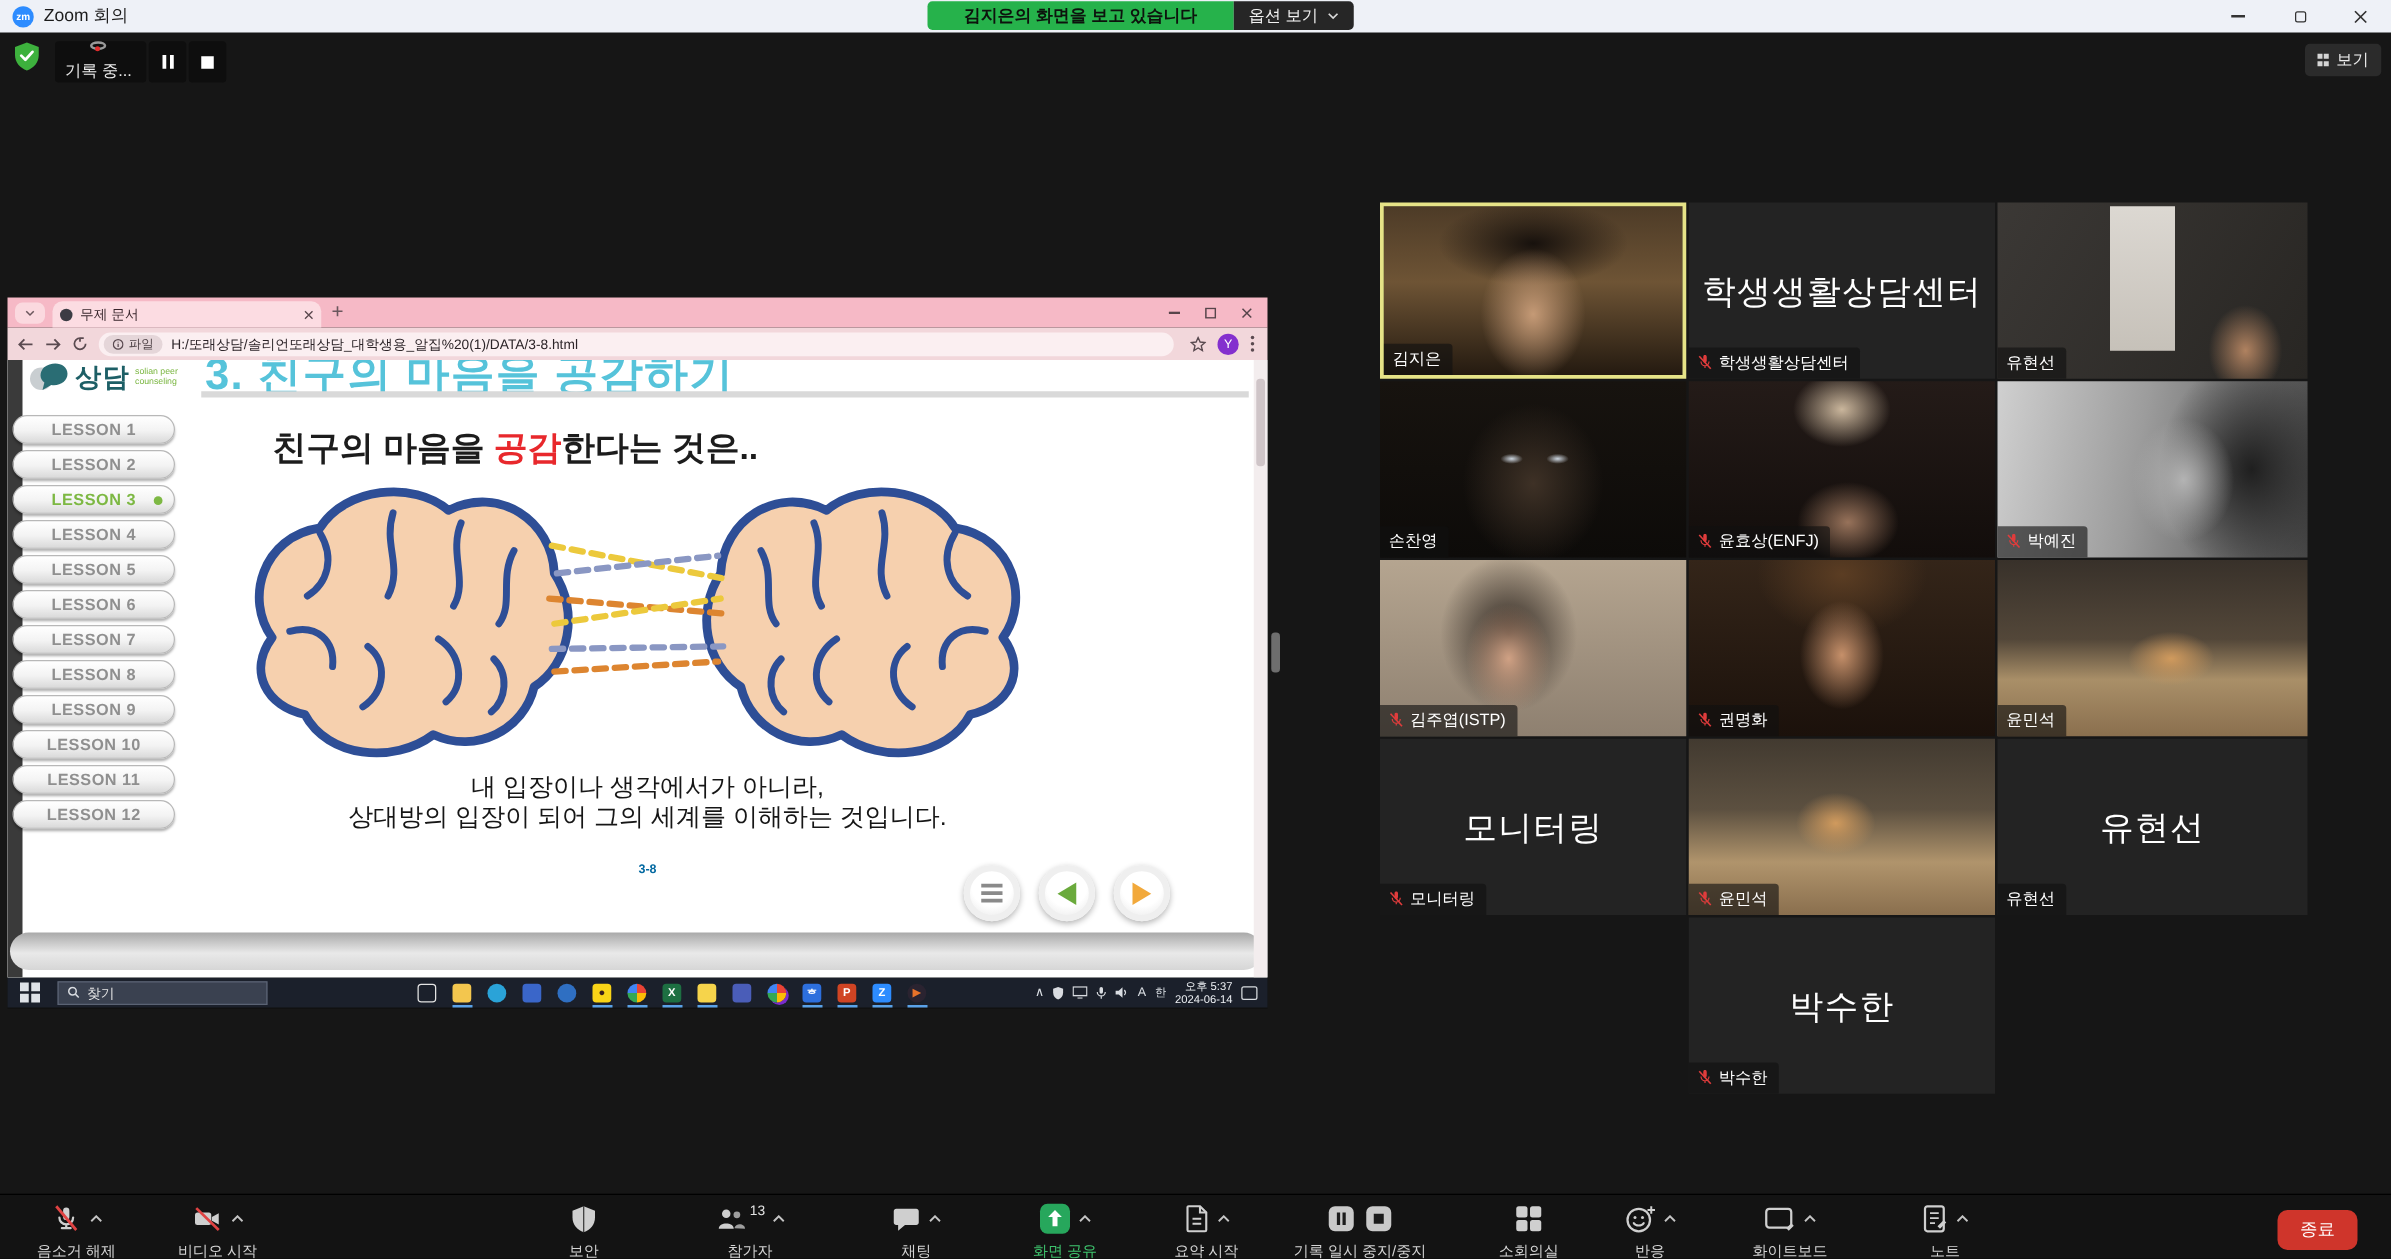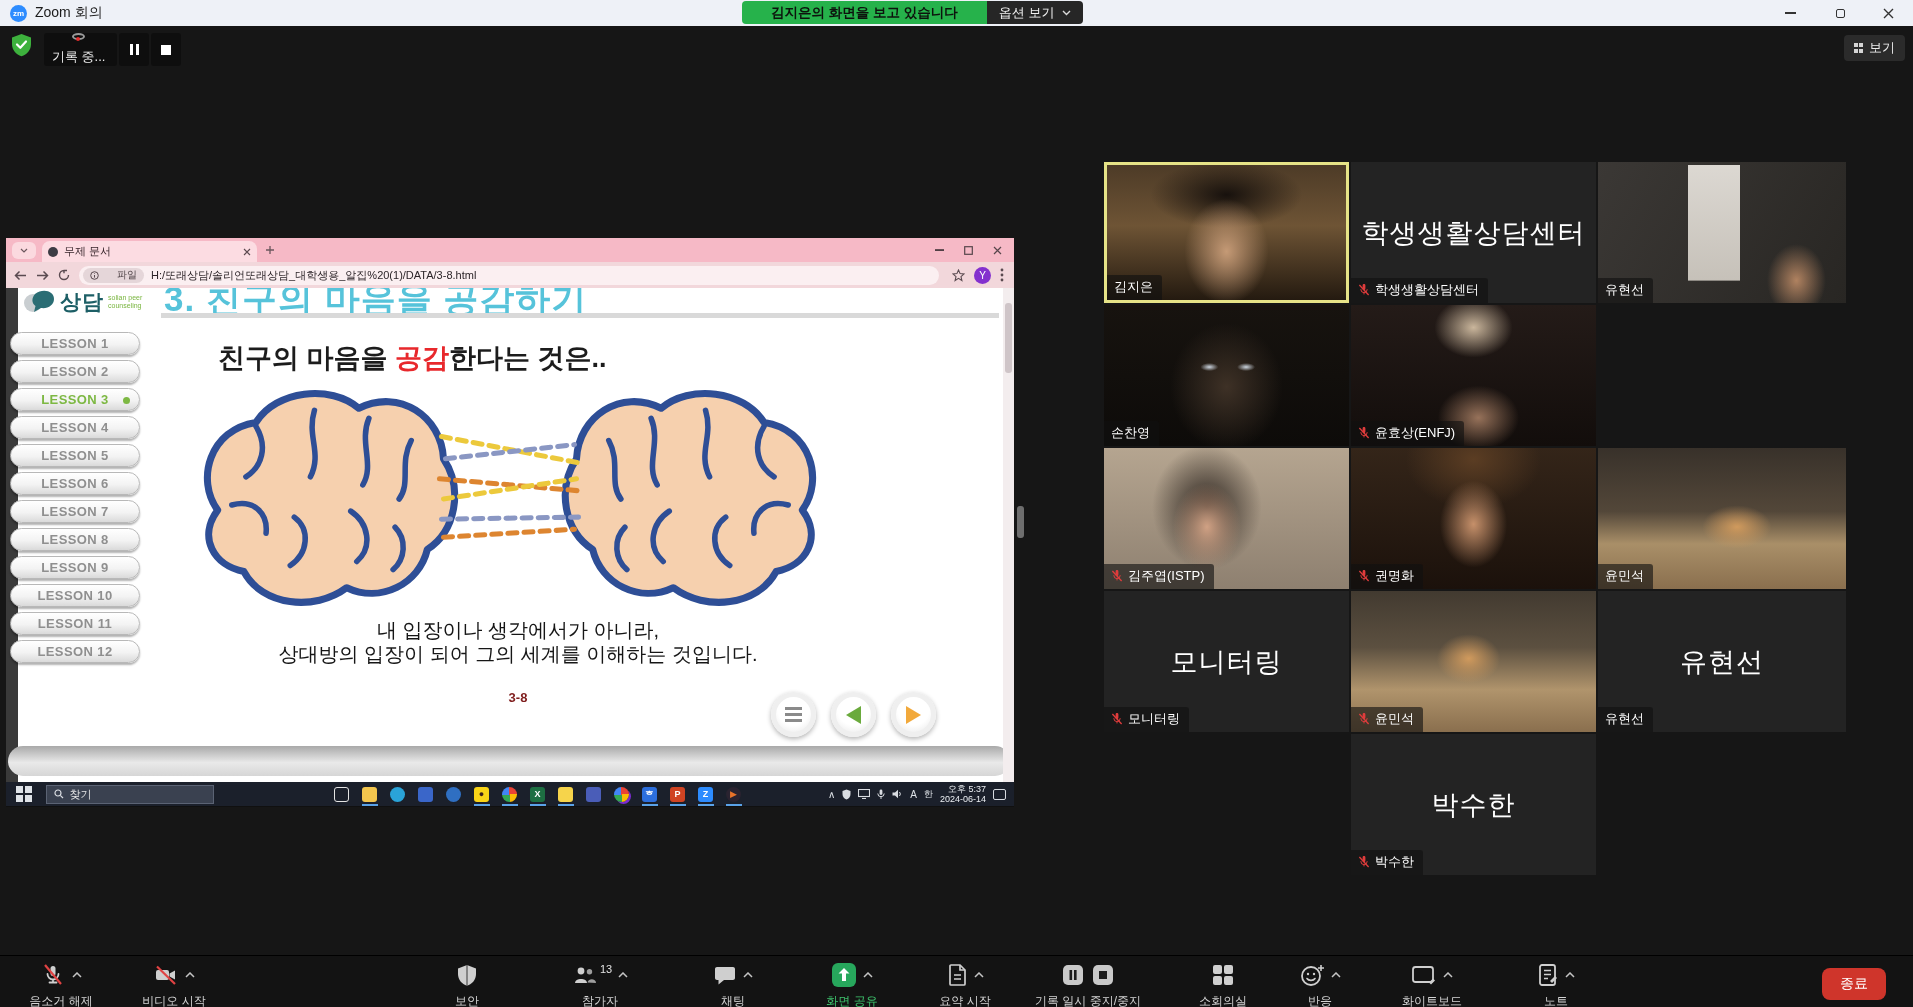--- a/index.html
+++ b/index.html
@@ -47,21 +47,21 @@
   .tab{width:215px;height:21px;background:#fcdce2;border-radius:8px 8px 0 0;margin-left:6px;align-self:flex-end;
        display:flex;align-items:center;padding:0 6px;gap:6px;cursor:pointer;}
   .favico{width:10px;height:10px;border-radius:50%;background:#3c3c44;}
   .tabtitle{font-size:11px;color:#37252b;flex:1;white-space:nowrap;overflow:hidden;}
   .newtab{margin-left:8px;cursor:pointer;}
   .bwinctl{position:absolute;right:6px;top:0;height:24px;display:flex;gap:20px;align-items:center;padding-right:6px;}
   .urlbar{height:26px;background:#f2d7db;display:flex;align-items:center;gap:9px;padding:0 8px;}
   .navico{cursor:pointer;display:flex;}
   .urlpill{flex:1;height:19px;background:#fbeff1;border-radius:10px;display:flex;align-items:center;
            padding:0 4px;gap:7px;max-width:860px;cursor:text;}
-  .filechip{background:#e5d6d9;border-radius:8px;height:15px;display:flex;align-items:center;gap:18px;
+  .filechip{background:#e5d6d9;border-radius:8px;height:15px;display:flex;align-items:center;gap:4px;
             padding:0 7px;font-size:10px;color:#4a3e42;}
   .urltext{font-size:11px;color:#2c2428;white-space:nowrap;}
   .urlright{display:flex;align-items:center;gap:9px;margin-left:auto;padding-right:2px;}
   .avatar{width:17px;height:17px;border-radius:50%;background:#8430ce;color:#fff;font-size:10px;
           display:flex;align-items:center;justify-content:center;cursor:pointer;}
 
   
   .page{position:relative;height:494px;background:#fff;overflow:hidden;}
   .leftstrip{position:absolute;left:0;top:0;width:12px;height:494px;background:#3a3a3a;}
   .logo{position:absolute;left:16px;top:0px;display:flex;align-items:center;gap:4px;}
@@ -73,21 +73,21 @@
   .lesson{width:130px;height:23px;margin-bottom:5px;border-radius:12px;border:1px solid #b8b8b8;
           background:linear-gradient(180deg,#ffffff 0%,#f3f3f3 55%,#dadada 100%);
           box-shadow:0 2px 2px rgba(0,0,0,0.3);display:flex;align-items:center;justify-content:center;
           font-size:13px;font-weight:bold;color:#8f8f8f;letter-spacing:0.4px;cursor:pointer;position:relative;}
   .lesson.active{color:#7db843;}
   .lesson.active .adot{position:absolute;right:9px;top:8px;width:7px;height:7px;border-radius:50%;background:#7db843;}
   .heading{position:absolute;left:212px;top:52px;font-size:27px;font-weight:bold;color:#1c1c1c;white-space:nowrap;}
   .heading .em{color:#e8282c;}
   .brains{position:absolute;left:158px;top:86px;}
   .bodytxt{position:absolute;left:150px;top:330px;width:724px;text-align:center;font-size:20px;color:#161616;line-height:24px;}
-  .pageno{position:absolute;left:150px;top:402px;width:724px;text-align:center;font-size:13px;font-weight:bold;color:#7f1d1d;}
+  .pageno{position:absolute;left:150px;top:402px;width:724px;text-align:center;font-size:10px;font-weight:bold;color:#0369a1;}
   .navcircles{position:absolute;left:765px;top:404px;display:flex;gap:15px;}
   .ncirc{width:45px;height:45px;border-radius:50%;background:radial-gradient(circle at 50% 35%,#ffffff 55%,#e8e8e8 100%);
          border:5px solid #efefef;box-shadow:0 2px 5px rgba(0,0,0,0.3);display:flex;align-items:center;
          justify-content:center;cursor:pointer;}
   .hamb{display:flex;flex-direction:column;gap:3px;} .hamb i{width:17px;height:3px;background:#8a8a8a;display:block;}
   .tri-l{width:0;height:0;border-top:9px solid transparent;border-bottom:9px solid transparent;border-right:15px solid #6aaa3c;}
   .tri-r{width:0;height:0;border-top:9px solid transparent;border-bottom:9px solid transparent;border-left:15px solid #f2a93b;}
   .grayband{position:absolute;left:2px;top:458px;width:1002px;height:30px;border-radius:15px;
             background:linear-gradient(180deg,#a9a9a9 0%,#e9e9e9 55%,#d6d6d6 100%);}
   .vscroll{position:absolute;right:0;top:0;width:11px;height:494px;background:#f3edee;}
@@ -551,20 +551,30 @@
       <div class="badge">
         <svg width="12" height="12" viewBox="0 0 12 12">
             <path d="M4.6 1.6 a1.4 1.7 0 0 1 2.8 0 v3 a1.4 1.7 0 0 1 -2.8 0 z" fill="#e03c3c"></path>
             <path d="M2.8 5.2 a3.2 3.4 0 0 0 6.4 0 M6 8.8 v1.6" stroke="#e03c3c" stroke-width="1" fill="none"></path>
             <line x1="1.4" y1="1" x2="10.6" y2="11" stroke="#e03c3c" stroke-width="1.3"></line>
           </svg>
         <span>윤효상(ENFJ)</span>
       </div>
     </div>
 
+    <div class="tile t-pyj" style="left:494px;top:143px;width:248px;">
+      <div class="badge">
+        <svg width="12" height="12" viewBox="0 0 12 12">
+            <path d="M4.6 1.6 a1.4 1.7 0 0 1 2.8 0 v3 a1.4 1.7 0 0 1 -2.8 0 z" fill="#e03c3c"></path>
+            <path d="M2.8 5.2 a3.2 3.4 0 0 0 6.4 0 M6 8.8 v1.6" stroke="#e03c3c" stroke-width="1" fill="none"></path>
+            <line x1="1.4" y1="1" x2="10.6" y2="11" stroke="#e03c3c" stroke-width="1.3"></line>
+          </svg>
+        <span>박예진</span>
+      </div>
+    </div>
 
     <div class="tile t-kjy" style="left:0;top:286px;">
       <div class="badge">
         <svg width="12" height="12" viewBox="0 0 12 12">
             <path d="M4.6 1.6 a1.4 1.7 0 0 1 2.8 0 v3 a1.4 1.7 0 0 1 -2.8 0 z" fill="#e03c3c"></path>
             <path d="M2.8 5.2 a3.2 3.4 0 0 0 6.4 0 M6 8.8 v1.6" stroke="#e03c3c" stroke-width="1" fill="none"></path>
             <line x1="1.4" y1="1" x2="10.6" y2="11" stroke="#e03c3c" stroke-width="1.3"></line>
           </svg>
         <span>김주엽(ISTP)</span>
       </div>

